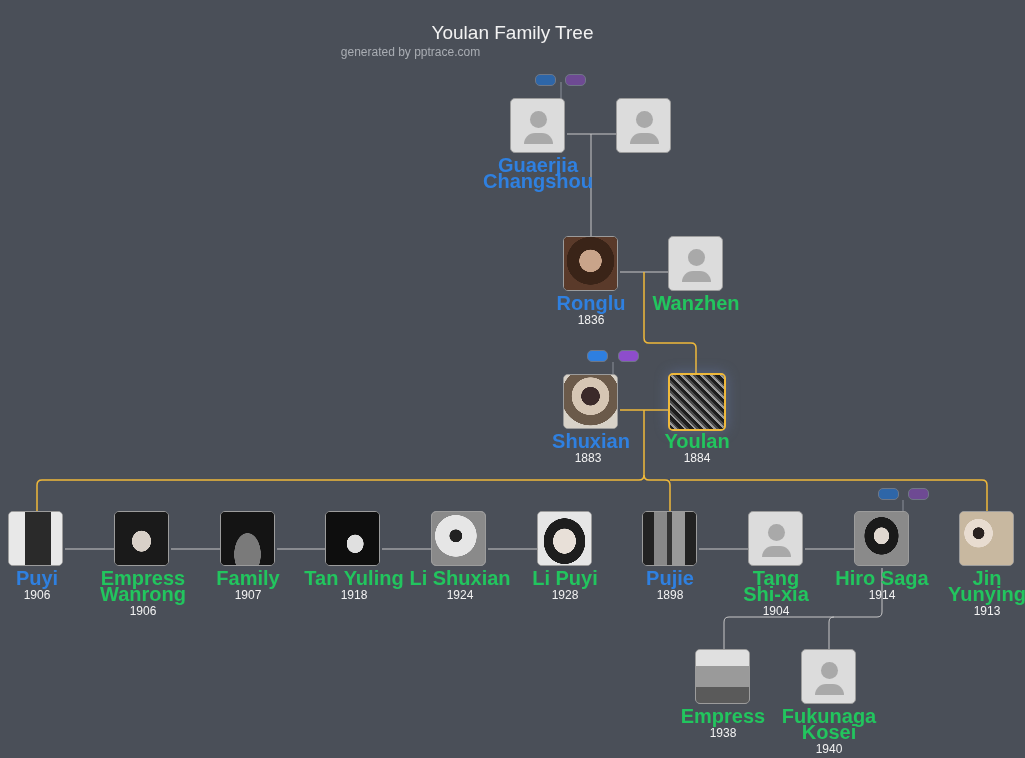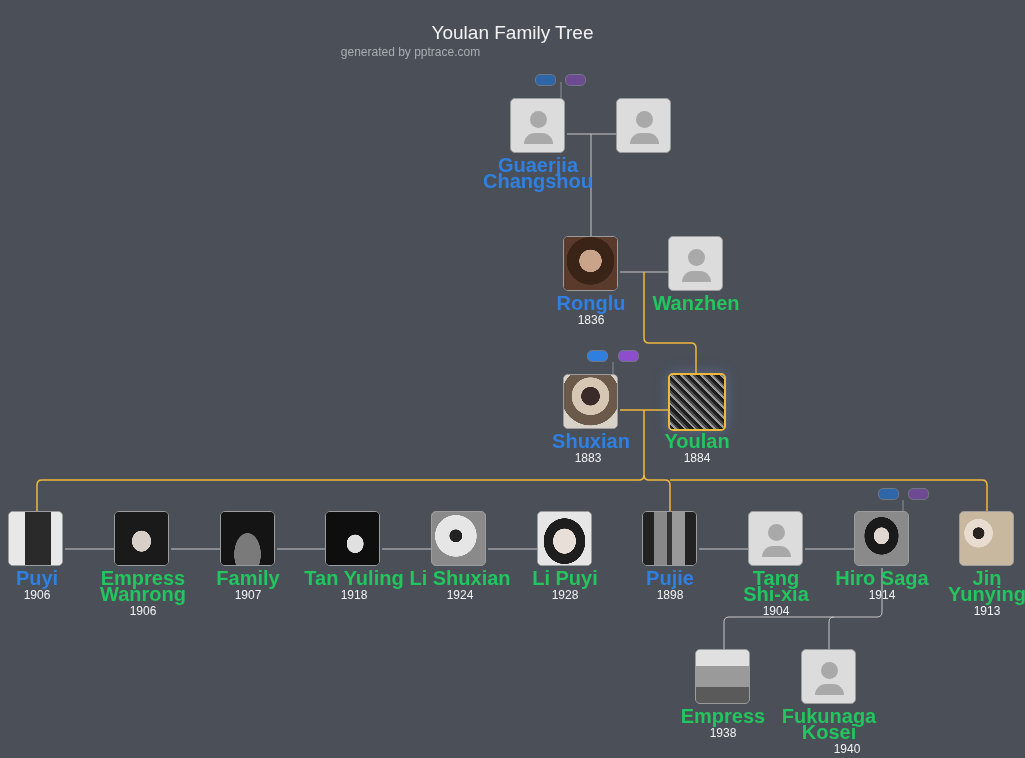--- a/index.html
+++ b/index.html
@@ -198,13 +198,13 @@
 <div class="year" style="left:663px;top:725px;">1938</div>
 
 <div class="box" style="left:801px;top:649px;">
   <div class="avatar-head"></div>
     <div class="avatar-body"></div>
 </div>
 <div class="name f" style="left:769px;top:708px;">
   <div>Fukunaga</div>
   <div>Kosei</div>
 </div>
-<div class="year" style="left:787px;top:741px;">1940</div>
+<div class="year" style="left:769px;top:741px;">1940</div>
 
 </body></html>

